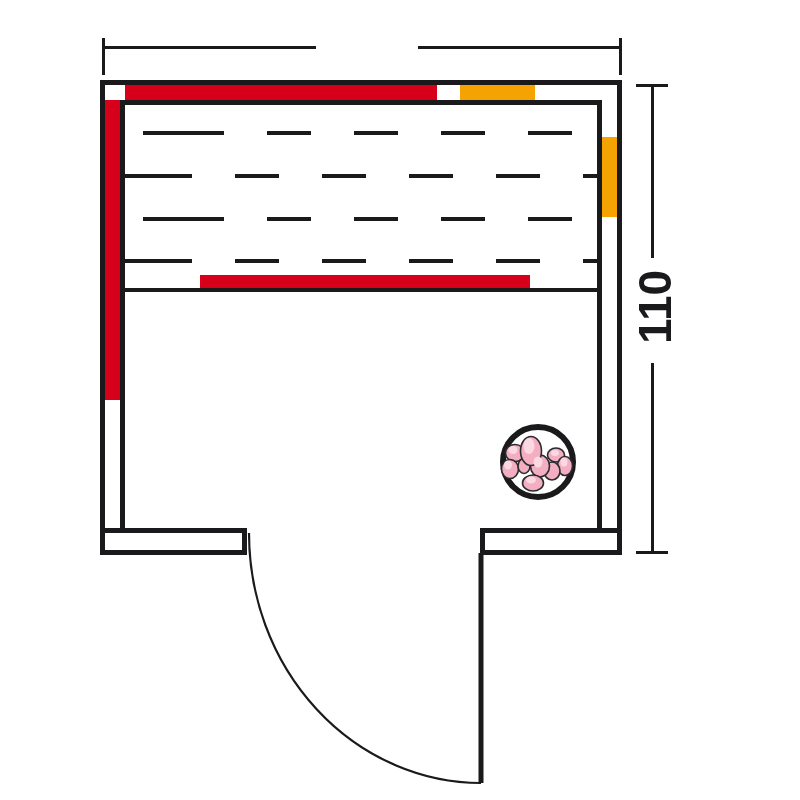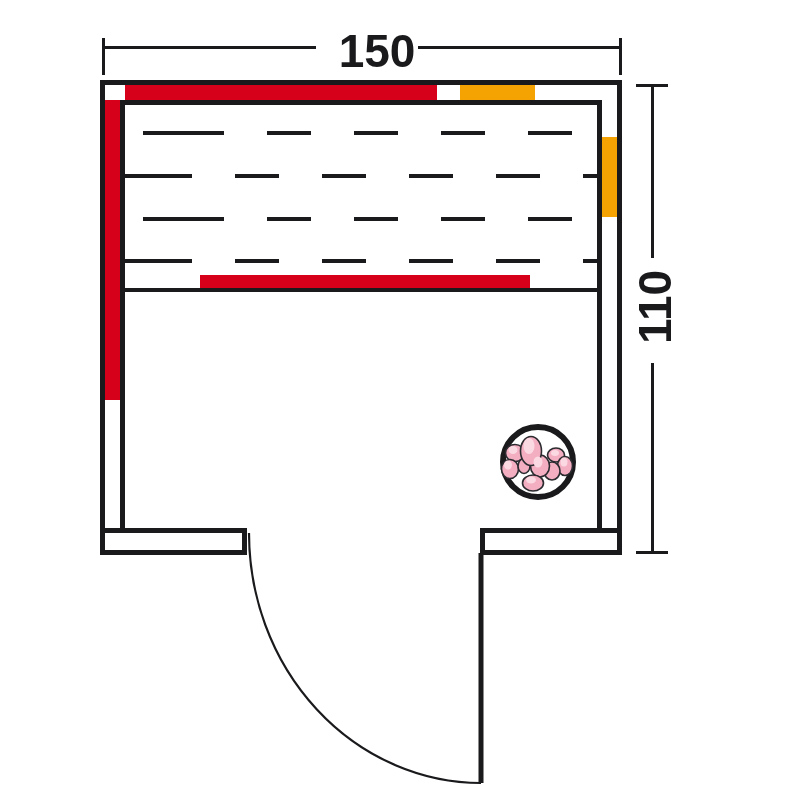--- a/index.html
+++ b/index.html
@@ -50,21 +50,20 @@
 </style>
 </head>
 <body>
 
 <div class="stage">
 
   <div class="abs ink" style="left:102px; top:38px; width:3px; height:37px;"></div>
   <div class="abs ink" style="left:619px; top:38px; width:3px; height:37px;"></div>
   <div class="abs ink" style="left:104px; top:46px; width:212px; height:3px;"></div>
   <div class="abs ink" style="left:418px; top:46px; width:202px; height:3px;"></div>
-  <div class="dim-label" style="left:317px; top:26px;">150</div>
 
   <div class="abs ink" style="left:636px; top:84px;  width:32px; height:3px;"></div>
   <div class="abs ink" style="left:636px; top:551px; width:32px; height:3px;"></div>
   <div class="abs ink" style="left:651px; top:86px;  width:3px; height:172px;"></div>
   <div class="abs ink" style="left:651px; top:363px; width:3px; height:190px;"></div>
   <div class="dim-label rot" style="left:595px; top:282px;">110</div>
 
   <div class="abs ink" style="left:100px; top:80px;  width:522px; height:5px;"></div>
   <div class="abs ink" style="left:100px; top:80px;  width:5px;   height:475px;"></div>
   <div class="abs ink" style="left:617px; top:80px;  width:5px;   height:475px;"></div>

